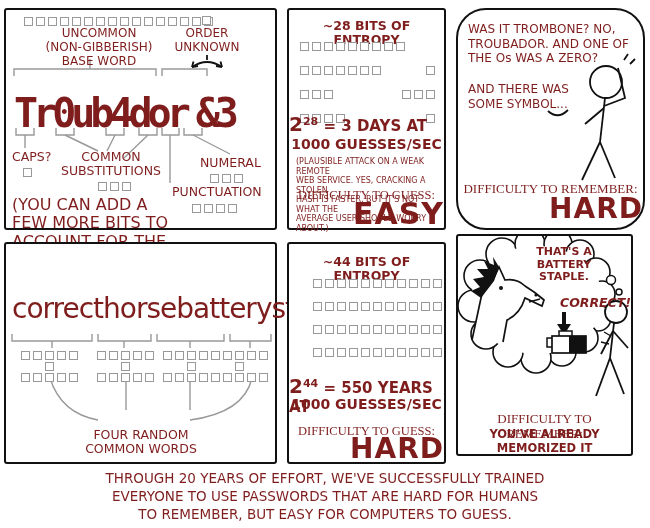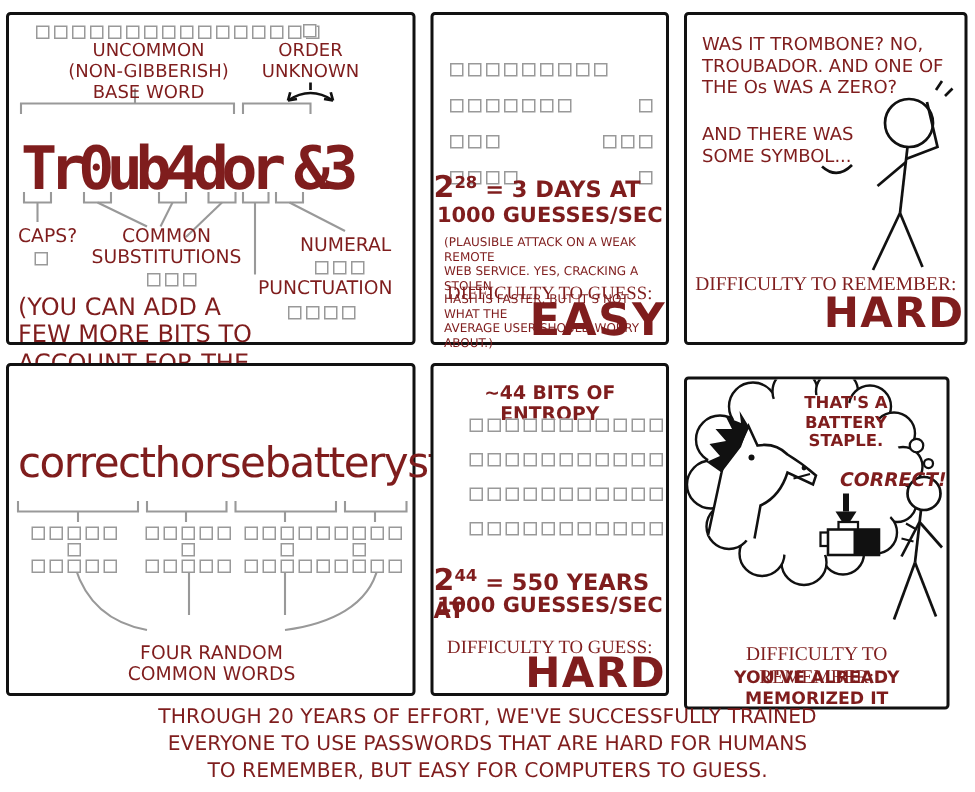--- a/index.html
+++ b/index.html
@@ -1,24 +1,24 @@
 <!DOCTYPE html>
 <html><head>
 <meta charset="utf-8">
 <style>
   html,body{margin:0;padding:0;background:#fff;}
   #comic{position:relative;width:650px;height:528px;background:#fff;
          font-family:"DejaVu Sans",sans-serif;color:#7f1d1d;overflow:hidden;}
   .panel{position:absolute;border:2px solid #111;border-radius:3px;background:#fff;box-sizing:border-box;}
   .p1{left:4px;top:8px;width:273px;height:222px;}
   .p2{left:287px;top:8px;width:159px;height:222px;}
-  .p3{left:456px;top:8px;width:189px;height:222px;}
+  .p3{left:456px;top:8px;width:189px;height:222px;border-radius:30px;}
   .p4{left:4px;top:242px;width:273px;height:222px;}
   .p5{left:287px;top:242px;width:159px;height:222px;}
-  .p6{left:456px;top:251px;width:177px;height:222px;}
+  .p6{left:456px;top:234px;width:177px;height:222px;}
   .t{position:absolute;line-height:1.15;white-space:pre-line;}
   .ctr{text-align:center;}
   .bx{display:inline-block;width:7px;height:7px;border:1px solid #999;background:#fff;margin:1px 1.5px;vertical-align:top;}
   .boxrow{position:absolute;font-size:0;}
   .flexrow{display:flex;justify-content:space-between;}
   .password{position:absolute;font-family:"DejaVu Sans Mono",monospace;font-weight:bold;
             font-size:40px;letter-spacing:-5px;display:flex;gap:10px;}
   .ovl{position:absolute;left:0;top:0;}
   .dlabel{font-size:12.5px;left:0;right:0;text-align:center;font-family:Liberation Serif, serif;}
   .dvalue{font-weight:bold;left:0;right:0;text-align:right;letter-spacing:1px;}
@@ -82,20 +82,21 @@
     <div class="t" style="left:194px;top:146px;font-size:12.5px;">NUMERAL</div>
     <div class="boxrow" style="left:202px;top:163px;"><span class="bx"></span><span class="bx"></span><span class="bx"></span></div>
     <div class="t" style="left:166px;top:175px;font-size:12.5px;">PUNCTUATION</div>
     <div class="boxrow" style="left:184px;top:193px;"><span class="bx"></span><span class="bx"></span><span class="bx"></span><span class="bx"></span></div>
     <div class="t" style="left:6px;top:186px;width:158px;" style2="">(YOU CAN ADD A FEW MORE BITS TO
 ACCOUNT FOR THE FACT THAT THIS
 IS ONLY ONE OF A FEW COMMON FORMATS.)</div>
   </div>
 
   <div class="panel p2">
+    <div class="t ctr" style="left:0;right:0;top:9px;font-size:12.5px;font-weight:bold;">~28 BITS OF ENTROPY</div>
     <div style="position:absolute;left:9px;top:31px;width:138px;">
       <div class="flexrow" style="margin-bottom:5px;">
           <span><span class="bx"></span><span class="bx"></span><span class="bx"></span><span class="bx"></span><span class="bx"></span><span class="bx"></span><span class="bx"></span><span class="bx"></span><span class="bx"></span></span>
         </div>
       <div class="flexrow" style="margin-bottom:5px;">
           <span><span class="bx"></span><span class="bx"></span><span class="bx"></span><span class="bx"></span><span class="bx"></span><span class="bx"></span><span class="bx"></span></span>
           <span><span class="bx"></span></span>
         </div>
       <div class="flexrow" style="margin-bottom:5px;">
           <span><span class="bx"></span><span class="bx"></span><span class="bx"></span></span>

